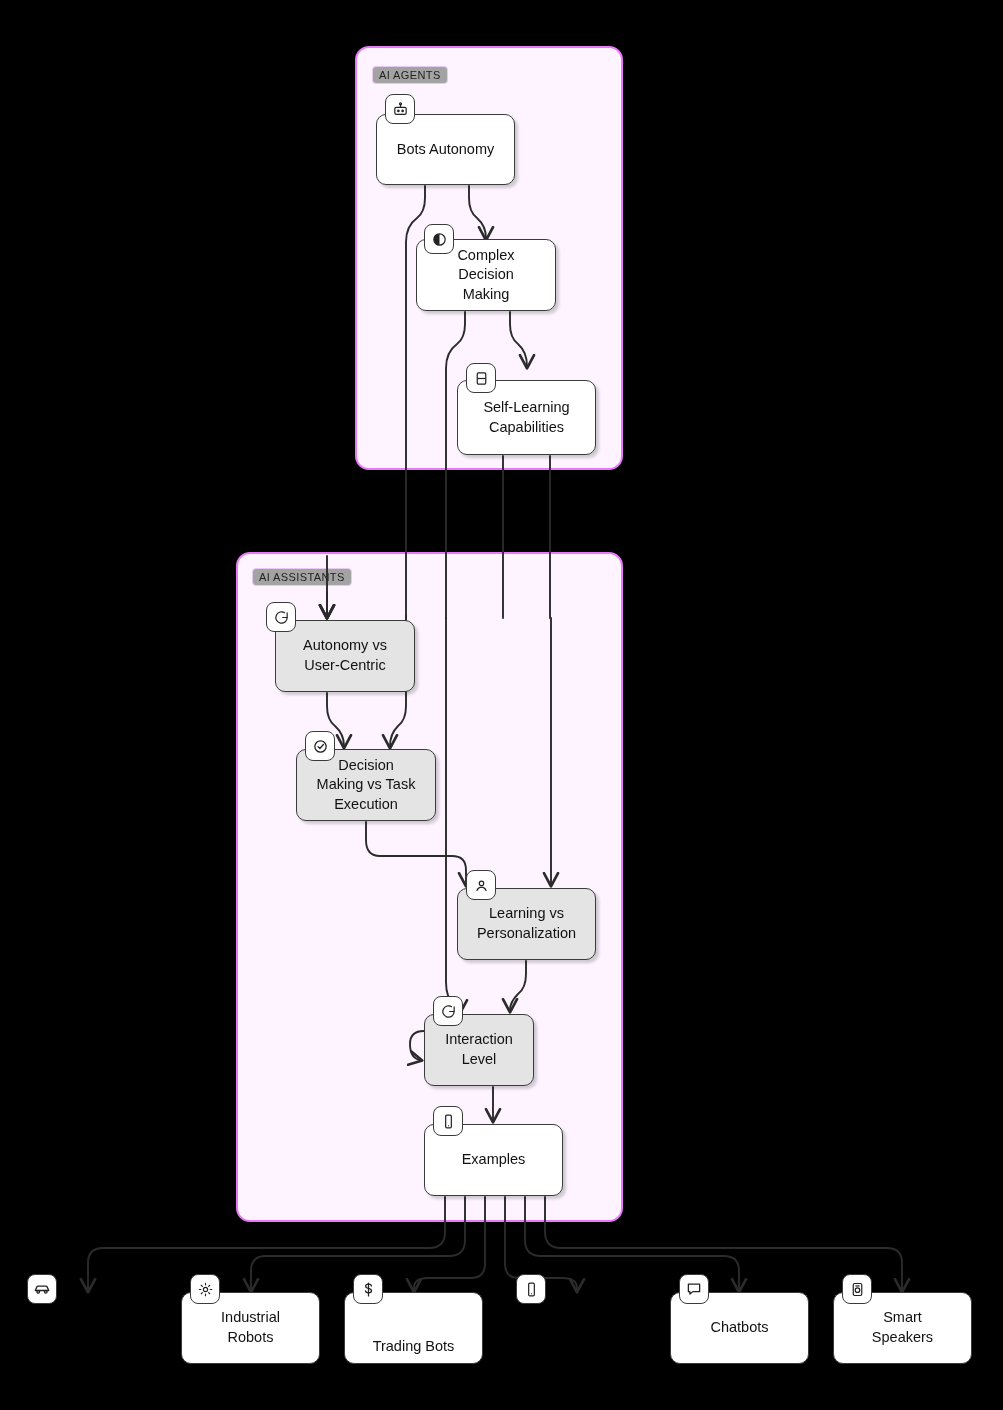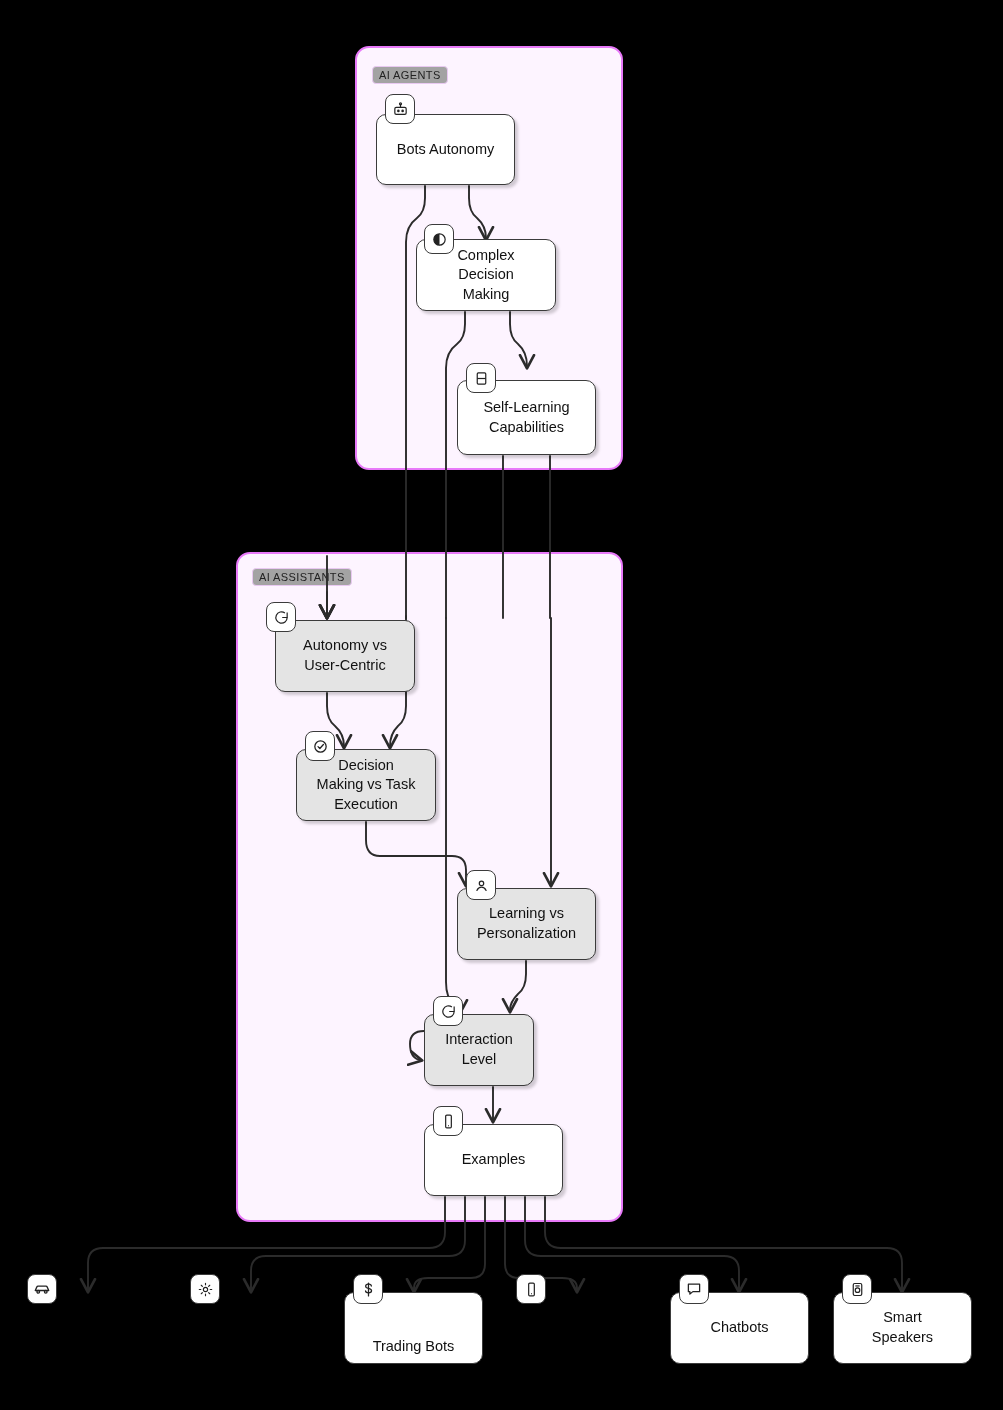--- a/index.html
+++ b/index.html
@@ -187,20 +187,24 @@
   </div>
 
   <div class="badge" style="left:27px;top:1274px;">
     <svg width="18" height="18" viewBox="0 0 24 24" fill="none" stroke="#222" stroke-width="1.7" stroke-linecap="round" stroke-linejoin="round">
       <path d="M3 14h18l-2-4.5a2 2 0 0 0-1.8-1.2H6.8A2 2 0 0 0 5 9.5L3 14z"></path>
       <circle cx="7" cy="15.8" r="1.8"></circle>
         <circle cx="17" cy="15.8" r="1.8"></circle>
     </svg>
   </div>
 
+  <div class="node white" style="left:181px;top:1292px;width:139px;height:72px;">
+    <span class="lbl">Industrial
+Robots</span>
+  </div>
   <div class="badge" style="left:190px;top:1274px;">
     <svg width="17" height="17" viewBox="0 0 24 24" fill="none" stroke="#222" stroke-width="1.6" stroke-linecap="round" stroke-linejoin="round">
       <circle cx="12" cy="12" r="3"></circle>
       <path d="M12 3.2v2.2M12 18.6v2.2M3.2 12h2.2M18.6 12h2.2M6 6l1.6 1.6M16.4 16.4L18 18M18 6l-1.6 1.6M7.6 16.4L6 18"></path>
     </svg>
   </div>
 
   <div class="node white" style="left:344px;top:1292px;width:139px;height:72px;align-items:flex-end;">
     <span class="lbl">Trading Bots</span>
   </div>

